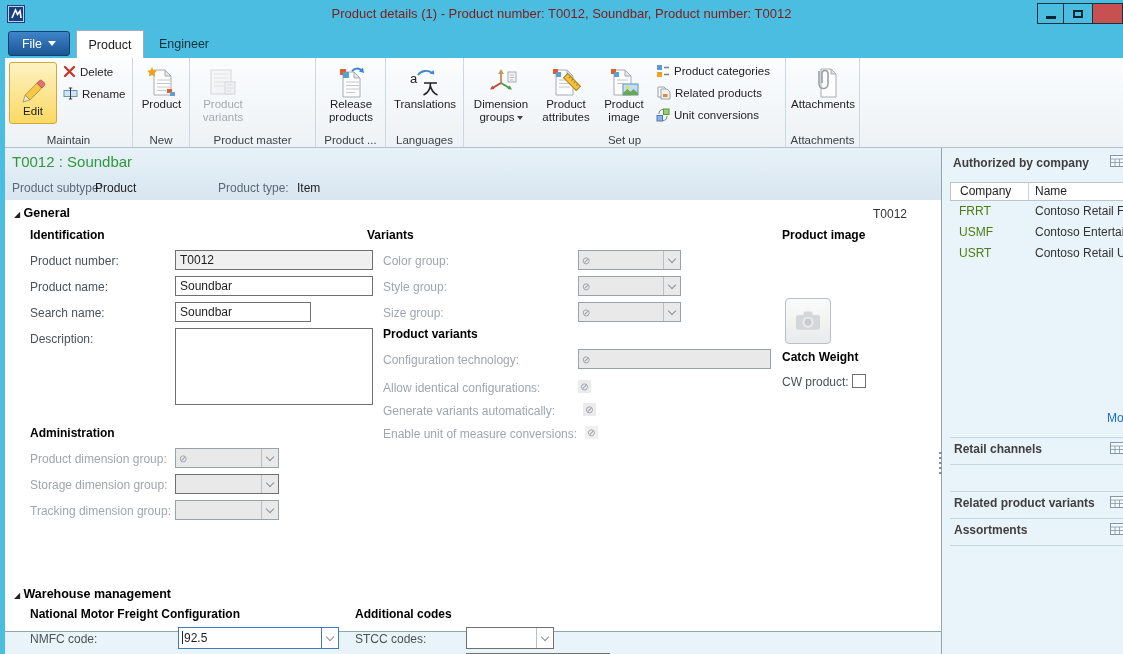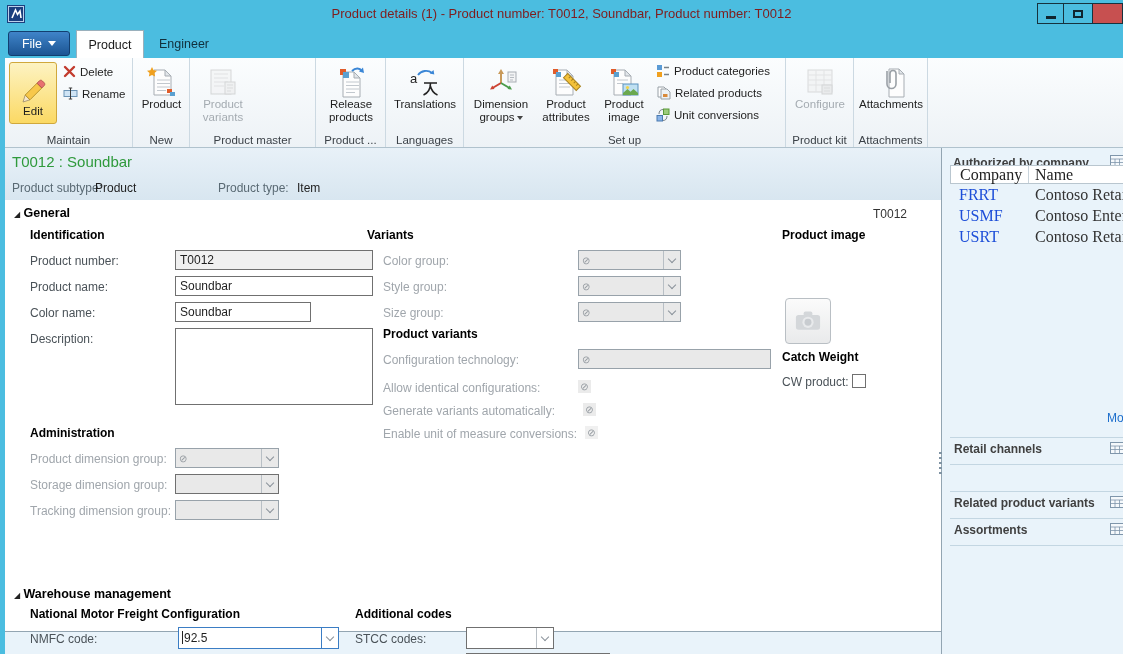--- a/index.html
+++ b/index.html
@@ -68,26 +68,26 @@
   .noent { font-size:10px; color:#959ba1; line-height:10px; }
   .noent-box { position:absolute; width:13px; height:13px; background:#ebebeb; display:flex; align-items:center; justify-content:center; }
   .checkbox { position:absolute; width:14px; height:14px; background:#fff; border:1px solid #707070; }
   .text-caret { display:inline-block; width:1px; height:13px; background:#222; vertical-align:-2px; margin-right:1px; }
 
   #camera-btn { position:absolute; left:780px; top:98px; width:46px; height:46px; border:1px solid #b9bfc4; border-radius:4px; background:linear-gradient(#fbfbfb,#e9eaeb); display:flex; align-items:center; justify-content:center; }
 
   
   #factbox { left:941px; top:148px; width:182px; height:506px; background:#e9f3fa; border-left:1px solid #93a5b2; overflow:hidden; }
   .fb-title { font-weight:bold; color:#404040; font-size:12px; }
-  #auth-table { position:absolute; left:8px; top:17px; width:174px; font-size:16px;font-family:Liberation Serif, serif; }
+  #auth-table { position:absolute; left:8px; top:34px; width:174px; font-size:12px; }
   #auth-head { display:flex; background:#fff; border:1px solid #b9c6cf; height:19px; line-height:17px; color:#222; }
   #auth-head .c1 { width:78px; padding-left:9px; border-right:1px solid #c9d4dc; }
   #auth-head .c2 { flex:1; padding-left:6px; }
   .auth-row { display:flex; height:21px; line-height:21px; }
-  .auth-row .c1 { width:78px; padding-left:9px; color:#1d4ed8; }
+  .auth-row .c1 { width:78px; padding-left:9px; color:#4d7c0f; }
   .auth-row .c2 { flex:1; padding-left:7px; color:#333; white-space:nowrap; overflow:hidden; }
   .fb-divider { position:absolute; left:8px; width:174px; border-top:1px solid #c3d6e2; }
   .fb-row { position:absolute; left:0; width:182px; height:26px; }
   .fb-row .fb-title { position:absolute; left:12px; top:5px; }
   .fb-ic { position:absolute; left:168px; top:5px; }
   #more-link { position:absolute; left:165px; top:263px; color:#1d6ecc; }
 
   #splitter { left:939px; top:452px; width:3px; height:24px; background:repeating-linear-gradient(#7f93a3 0 2px, transparent 2px 5px); }
   #left-strip { left:0; top:28px; width:5px; height:626px; background:#4bbde0; }
 </style>
@@ -293,34 +293,20 @@
         <svg width="14" height="14" viewBox="0 0 14 14">
             <rect x="1" y="7.5" width="5.5" height="5.5" fill="#8ab4e8" stroke="#4a7ab0"></rect>
             <rect x="7.5" y="1" width="5.5" height="5.5" fill="#9ccc7a" stroke="#5a9a3a"></rect>
             <path d="M3 6C3 3 4.5 1.5 7 1.5M11 8c0 3-1.5 4.5-4 4.5" stroke="#7a8288" fill="none"></path>
           </svg>
         <span>Unit conversions</span>
       </div>
       <div class="rgroup-label">Set up</div>
     </div>
 
-    <div class="rgroup" style="width:68px">
-      <div class="rb dis" style="left:4px;top:4px;width:60px">
-        <div class="ric">
-          <svg width="30" height="30" viewBox="0 0 30 30">
-              <rect x="3" y="2" width="24" height="22" fill="#eceeef" stroke="#b0b5ba"></rect>
-              <path d="M3 7h24M3 12h24M3 17h24M11 2v22M19 2v22" stroke="#c5cace"></path>
-              <rect x="17" y="17" width="10" height="9" fill="#d8dbde" stroke="#a8adb2"></rect>
-              <path d="M19 20h6M19 23h6" stroke="#b8bdc2"></path>
-            </svg>
-        </div>
-        <div>Configure</div>
-      </div>
-      <div class="rgroup-label">Product kit</div>
-    </div>
 
     <div class="rgroup" style="width:74px">
       <div class="rb" style="left:4px;top:4px;width:66px">
         <div class="ric">
           <svg width="32" height="32" viewBox="0 0 32 32">
               <path d="M14 3h10l5 5v23H14z" fill="#fdfdfd" stroke="#a7adb3"></path>
               <path d="M24 3l5 5h-5z" fill="#e2e6ea" stroke="#a7adb3"></path>
               <path d="M12 5v13a4.5 4.5 0 009 0V7.5a3 3 0 00-6 0V17" fill="none" stroke="#9aa0a6" stroke-width="1.6"></path>
             </svg>
         </div>
@@ -347,21 +333,21 @@
         <span class="sec-tri">◢</span>
         <span class="sec-title">General</span>
       </div>
       <div class="abs" style="left:830px;top:7px;width:72px;text-align:right;color:#333">T0012</div>
 
       <div class="sub-title" style="left:25px;top:28px">Identification</div>
       <div class="flbl" style="left:25px;top:54px">Product number:</div>
       <input class="tinput ro" style="left: 170px; top: 50px; width: 198px;" readonly="" value="T0012">
       <div class="flbl" style="left:25px;top:80px">Product name:</div>
       <input class="tinput" style="left: 170px; top: 76px; width: 198px;" value="Soundbar">
-      <div class="flbl" style="left:25px;top:106px">Color name:</div>
+      <div class="flbl" style="left:25px;top:106px">Search name:</div>
       <input class="tinput" style="left: 170px; top: 102px; width: 136px;" value="Soundbar">
       <div class="flbl" style="left:25px;top:132px">Description:</div>
       <textarea class="tarea" style="left: 170px; top: 128px; width: 198px; height: 77px;"></textarea>
 
       <div class="sub-title" style="left:25px;top:226px">Administration</div>
       <div class="flbl dis" style="left:25px;top:252px">Product dimension group:</div>
       <div class="combo" style="left:170px;top:248px;width:104px">
         <div class="cval"><span class="noent">⊘</span></div>
         <div class="carr">
             <span class="chev"></span>

